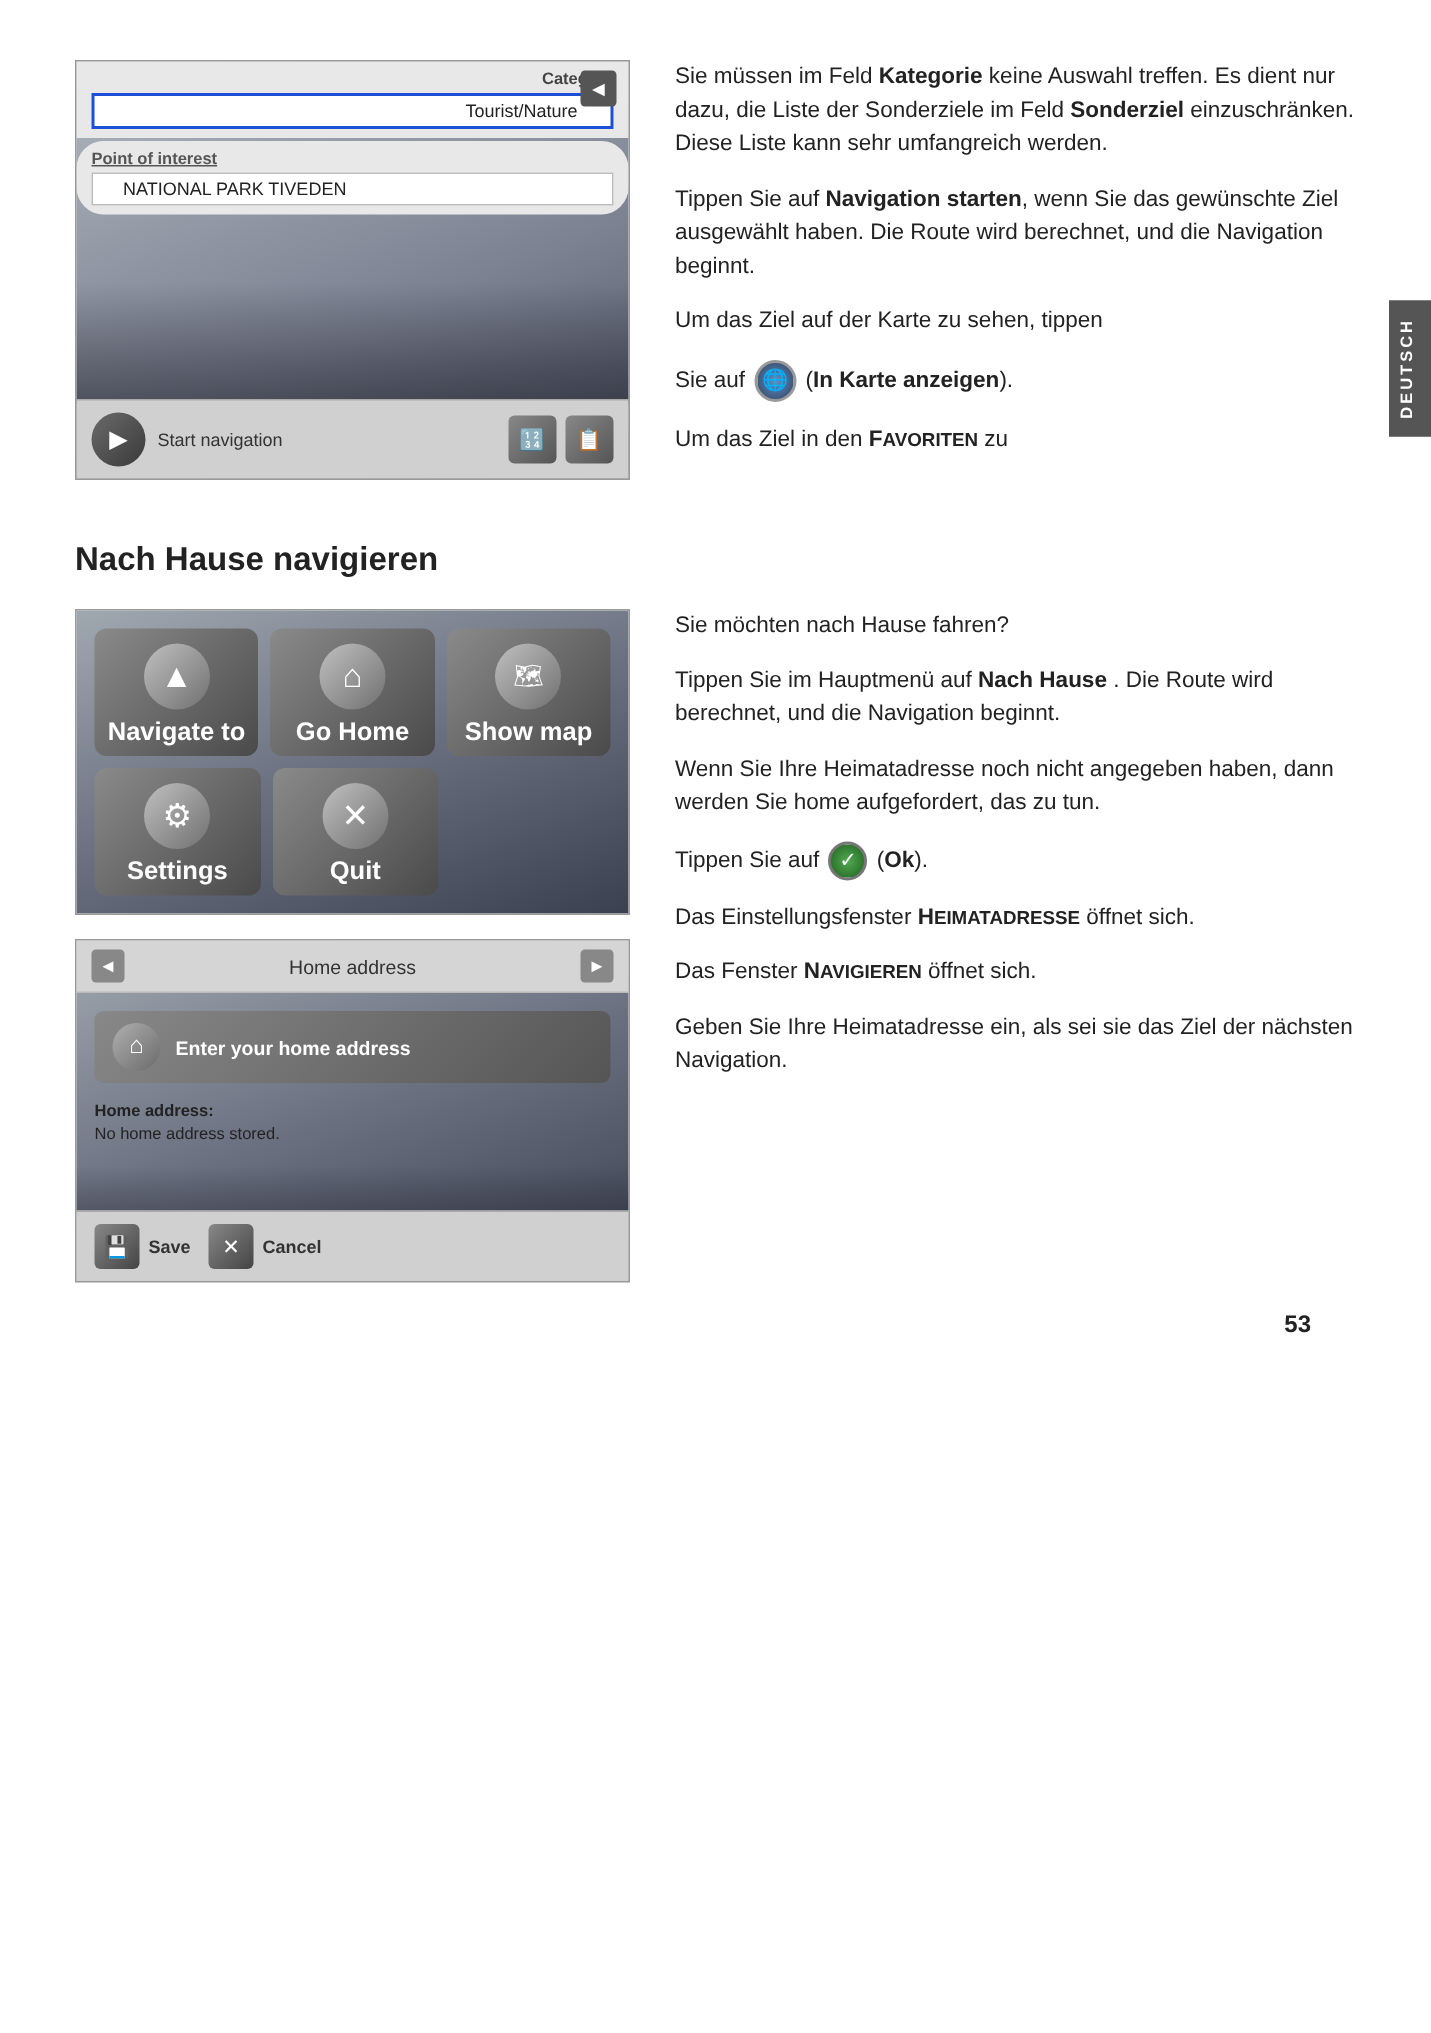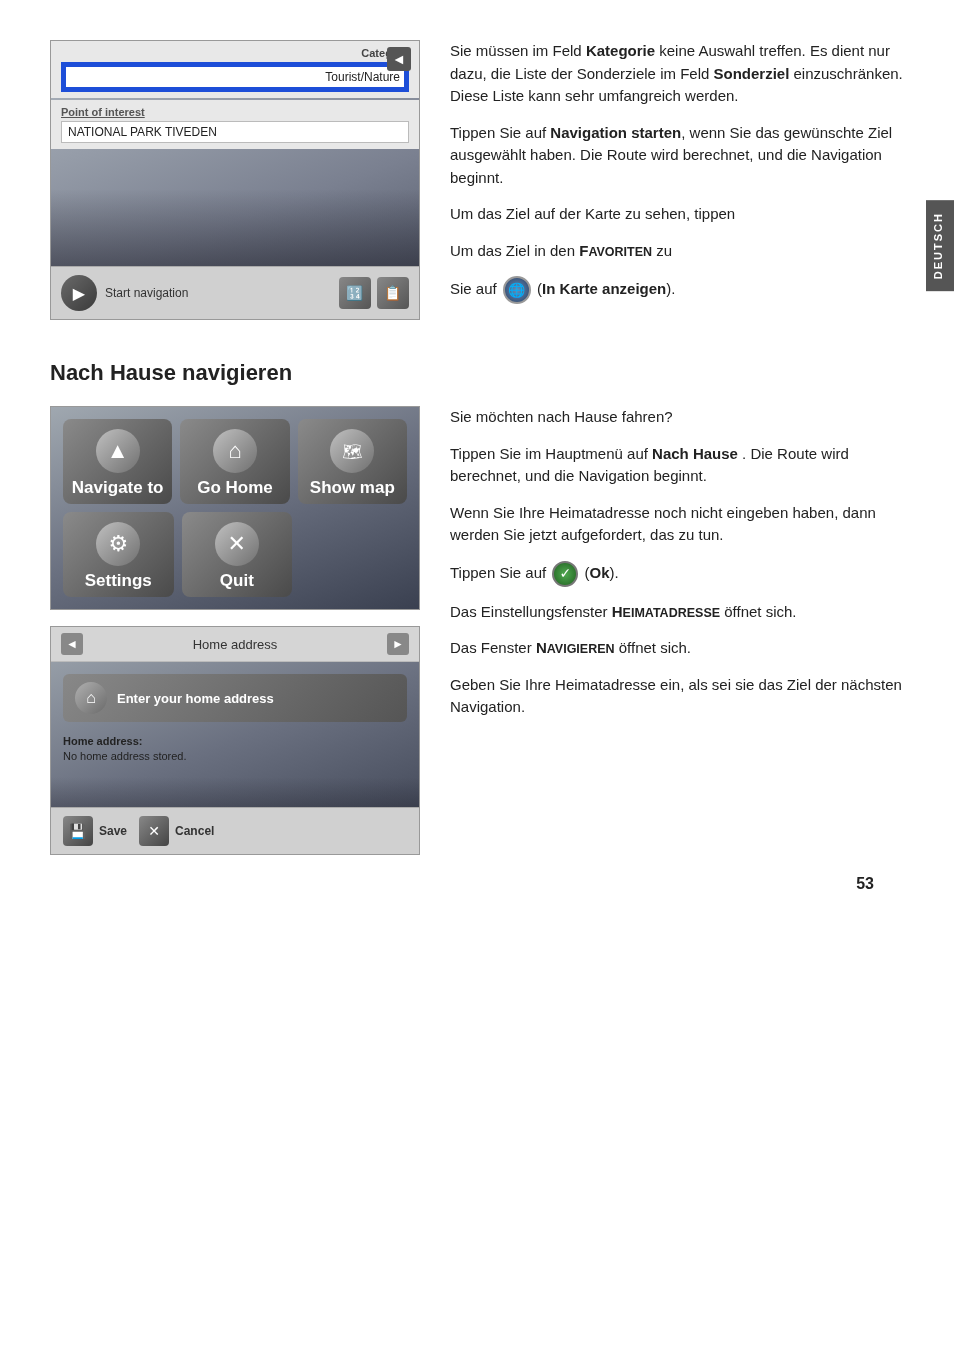--- a/index.html
+++ b/index.html
@@ -101,44 +101,45 @@
       font-size: 11px;
       font-weight: bold;
       color: #444;
       margin-bottom: 3px;
     }
 
     .ui-category-value {
       font-size: 12px;
       color: #222;
       background: #fff;
-      border: 5px solid #1d4ed8;
-      padding: 3px 4px;
+      border: 2px solid #1d4ed8;
+      padding: 3px 22px;
     }
 
     .ui-poi-section {
       background: #e8e8e8;
       padding: 6px 10px;
       margin-top: 2px;
+      border-radius: 18px;
     }
 
     .ui-poi-label {
       font-size: 11px;
       font-weight: bold;
       color: #555;
       text-decoration: underline;
       margin-bottom: 3px;
     }
 
     .ui-poi-value {
       font-size: 12px;
       color: #222;
       background: #fff;
       border: 1px solid #bbb;
-      padding: 3px 6px;
+      padding: 3px 20px;
     }
 
     .ui-bottom-bar {
       position: absolute;
       bottom: 0;
       left: 0;
       right: 0;
       background: #d0d0d0;
       border-top: 1px solid #aaa;
       padding: 8px 10px;
@@ -507,24 +508,24 @@
         <p>
           Sie müssen im Feld <strong>Kategorie</strong> keine Auswahl treffen. Es dient nur dazu, die Liste der Sonderziele im Feld <strong>Sonderziel</strong> einzuschränken. Diese Liste kann sehr umfangreich werden.
         </p>
         <p>
           Tippen Sie auf <strong>Navigation starten</strong>, wenn Sie das gewünschte Ziel ausgewählt haben. Die Route wird berechnet, und die Navigation beginnt.
         </p>
         <p>
           Um das Ziel auf der Karte zu sehen, tippen
         </p>
         <p>
+          Sie auf <span class="map-icon-inline">🌐</span> (<strong>In Karte anzeigen</strong>).
+        </p>
+        <p>
           Um das Ziel in den <strong>F<small>AVORITEN</small></strong> zu
-        </p>
-        <p>
-          Sie auf <span class="map-icon-inline">🌐</span> (<strong>In Karte anzeigen</strong>).
         </p>
       </div>
     </div>
 
     <h2 class="section-heading">Nach Hause navigieren</h2>
 
     <div class="middle-section">
 
       <div class="screenshots-col">
 
@@ -596,21 +597,21 @@
       </div>
 
       <div class="right-middle-text">
         <p>Sie möchten nach Hause fahren?</p>
 
         <p>
           Tippen Sie im Hauptmenü auf <strong>Nach Hause</strong> . Die Route wird berechnet, und die Navigation beginnt.
         </p>
 
         <p>
-          Wenn Sie Ihre Heimatadresse noch nicht eingeben haben, dann werden Sie jetzt aufgefordert, das zu tun.
+          Wenn Sie Ihre Heimatadresse noch nicht angegeben haben, dann werden Sie home aufgefordert, das zu tun.
         </p>
 
         <p>
           Tippen Sie auf <span class="ok-icon-inline">✓</span> (<strong>Ok</strong>).
         </p>
 
         <p>
           Das Einstellungsfenster <strong>H<small>EIMATADRESSE</small></strong> öffnet sich.
         </p>
 

